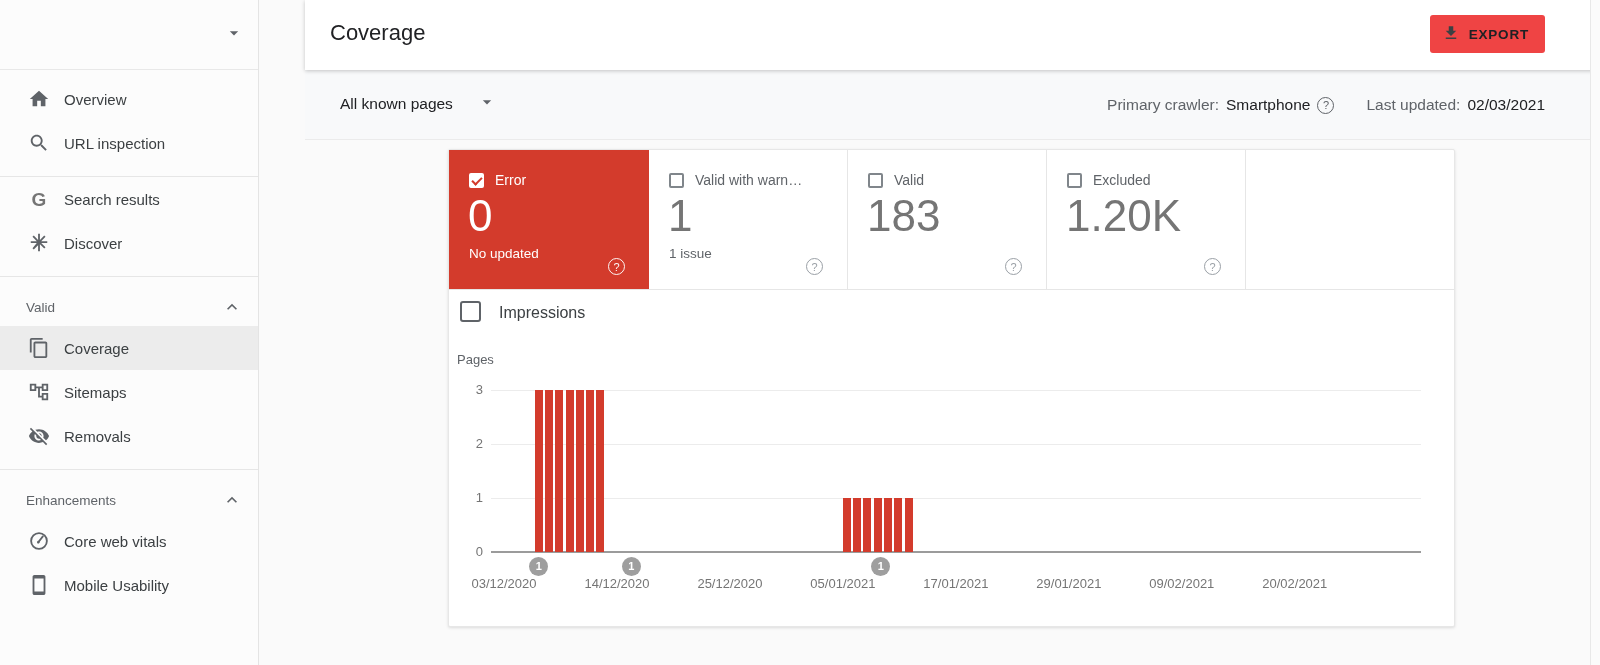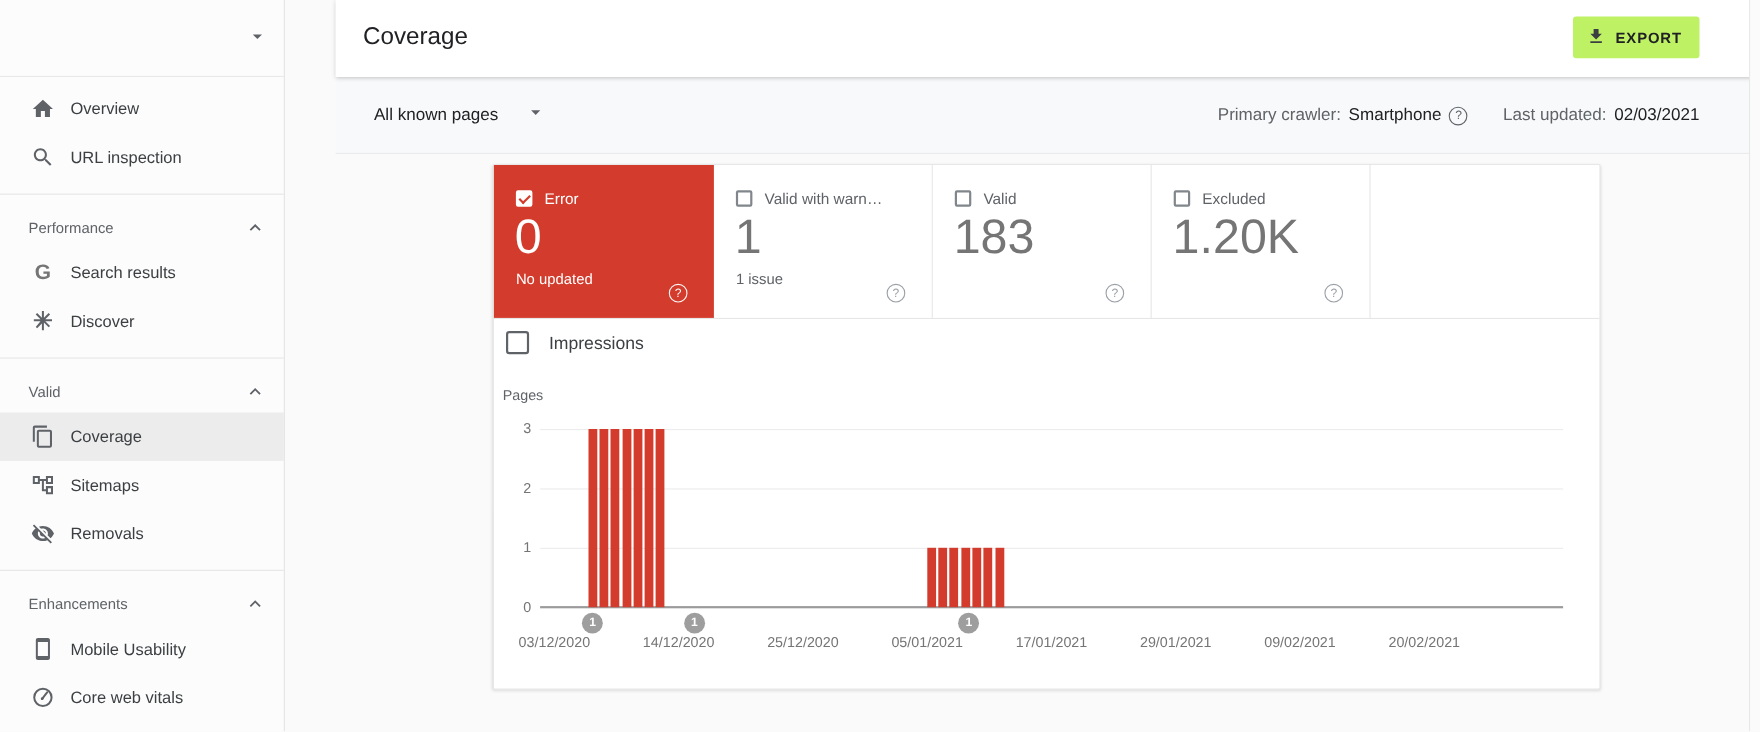--- a/index.html
+++ b/index.html
@@ -22,21 +22,21 @@
   .section-header{margin-top:11px;height:38px;display:flex;align-items:center;position:relative;
                   color:#5f6368;font-size:13.5px;padding-left:26px;cursor:pointer;}
   .section-header .chev{position:absolute;right:16px;top:9px;color:#5f6368;}
   .gicon{font-size:19px;font-weight:bold;color:#757575;line-height:1;}
 
   
   .header{position:absolute;left:305px;top:0;width:1295px;height:70px;background:#fff;
           box-shadow:0 1px 4px rgba(0,0,0,.22);z-index:5;}
   .title{position:absolute;left:25px;top:20px;font-size:22px;font-weight:400;color:#202124;margin:0;}
   .export{position:absolute;right:55px;top:15px;height:38px;padding:0 16px 0 12px;border:none;
-          background:#bef264;border-radius:3px;display:flex;align-items:center;gap:9px;
+          background:#ef4444;border-radius:3px;display:flex;align-items:center;gap:9px;
           font-family:inherit;font-size:13.5px;font-weight:700;letter-spacing:.8px;
           color:#202124;cursor:pointer;}
   .export svg{color:#3c4043;}
 
   
   .filterbar{position:absolute;left:305px;top:70px;width:1295px;height:70px;background:#f8f9fa;
              border-bottom:1px solid #ebebeb;z-index:2;}
   .scope{position:absolute;left:35px;top:22px;display:flex;align-items:center;gap:24px;
          font-size:15.5px;color:#202124;cursor:pointer;}
   .scope .caret{color:#5f6368;}
@@ -116,26 +116,20 @@
         </div>
         <div class="nav-item">
           <span class="ic">
             <svg width="22" height="22" viewBox="0 0 24 24">
               <path fill="currentColor" d="M15.5 14h-.79l-.28-.27C15.41 12.59 16 11.11 16 9.5 16 5.91 13.09 3 9.5 3S3 5.91 3 9.5 5.91 16 9.5 16c1.61 0 3.09-.59 4.23-1.57l.27.28v.79l5 4.99L20.49 19l-4.99-5zm-6 0C7.01 14 5 11.99 5 9.5S7.01 5 9.5 5 14 7.01 14 9.5 11.99 14 9.5 14z"></path>
             </svg>
           </span>
           <span class="lbl">URL inspection</span>
         </div>
         <div class="nav-divider"></div>
-        <div class="section-header">
-          <span>Performance</span>
-          <span class="chev"><svg width="20" height="20" viewBox="0 0 24 24">
-              <path fill="currentColor" d="M7.41 15.41 12 10.83l4.59 4.58L18 14l-6-6-6 6z"></path>
-            </svg></span>
-        </div>
         <div class="nav-item">
           <span class="ic">
             <span class="gicon">G</span>
           </span>
           <span class="lbl">Search results</span>
         </div>
         <div class="nav-item">
           <span class="ic">
             <svg width="22" height="22" viewBox="0 0 24 24">
               <path fill="currentColor" d="M11 2h2v6.6l4.7-4.7 1.4 1.4L14.4 10H21v2h-6.6l4.7 4.7-1.4 1.4L13 13.4V21h-2v-6.6l-4.7 4.7-1.4-1.4L9.6 12H3v-2h6.6L4.9 5.3l1.4-1.4L11 8.6V2z"></path>
@@ -177,34 +171,34 @@
         <div class="nav-divider"></div>
         <div class="section-header">
           <span>Enhancements</span>
           <span class="chev"><svg width="20" height="20" viewBox="0 0 24 24">
               <path fill="currentColor" d="M7.41 15.41 12 10.83l4.59 4.58L18 14l-6-6-6 6z"></path>
             </svg></span>
         </div>
         <div class="nav-item">
           <span class="ic">
             <svg width="22" height="22" viewBox="0 0 24 24">
-              <path fill="currentColor" d="M17 1.01 7 1c-1.1 0-2 .9-2 2v18c0 1.1.9 2 2 2h10c1.1 0 2-.9 2-2V3c0-1.1-.9-1.99-2-1.99zM17 19H7V5h10v14z"></path>
-            </svg>
-          </span>
-          <span class="lbl">Mobile Usability</span>
-        </div>
-        <div class="nav-item">
-          <span class="ic">
-            <svg width="22" height="22" viewBox="0 0 24 24">
               <circle cx="12" cy="12" r="8.6" fill="none" stroke="currentColor" stroke-width="2"></circle>
               <path d="M11 13.6 16.2 7" stroke="currentColor" stroke-width="2" fill="none" stroke-linecap="round"></path>
               <circle cx="11.4" cy="13.2" r="1.4" fill="currentColor"></circle>
             </svg>
           </span>
           <span class="lbl">Core web vitals</span>
+        </div>
+        <div class="nav-item">
+          <span class="ic">
+            <svg width="22" height="22" viewBox="0 0 24 24">
+              <path fill="currentColor" d="M17 1.01 7 1c-1.1 0-2 .9-2 2v18c0 1.1.9 2 2 2h10c1.1 0 2-.9 2-2V3c0-1.1-.9-1.99-2-1.99zM17 19H7V5h10v14z"></path>
+            </svg>
+          </span>
+          <span class="lbl">Mobile Usability</span>
         </div>
       </nav>
   </aside>
 
   <header class="header">
     <h1 class="title">Coverage</h1>
     <button class="export">
       <span id="export-icon"><svg width="18" height="18" viewBox="0 0 24 24">
             <path fill="currentColor" d="M19 9h-4V3H9v6H5l7 7 7-7zM5 18v2h14v-2H5z"></path>
           </svg></span>

